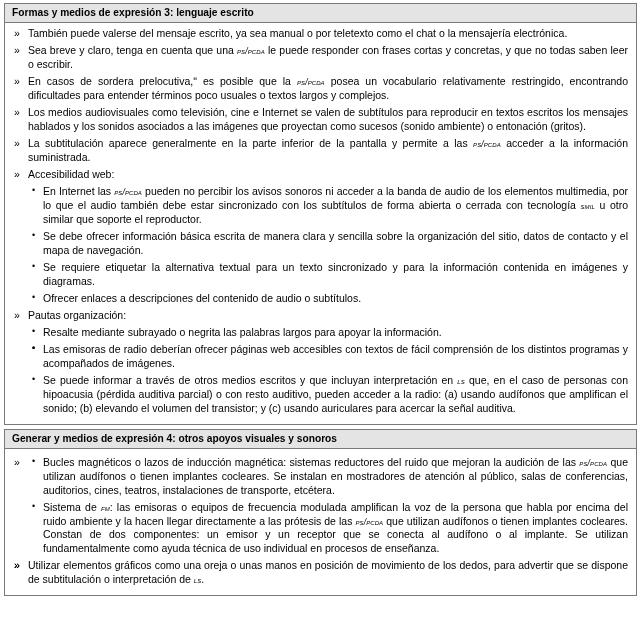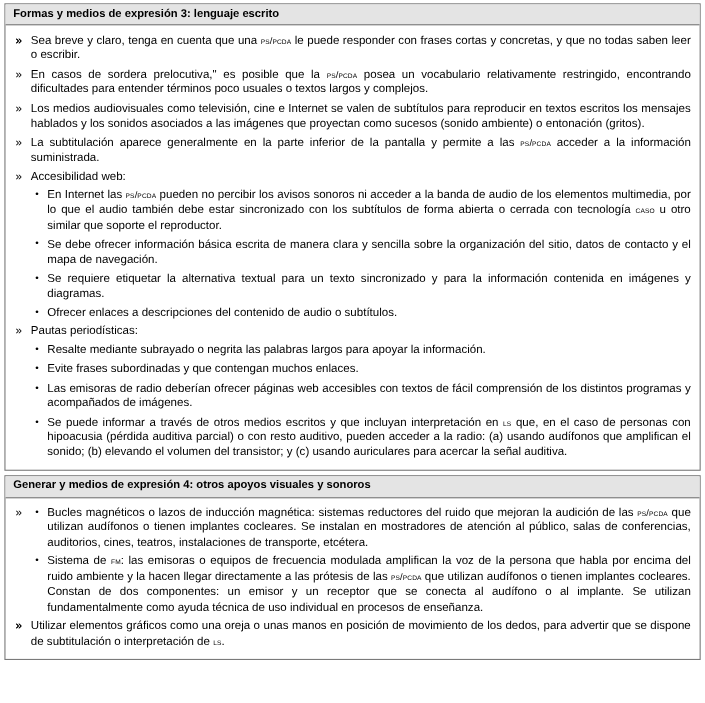--- a/index.html
+++ b/index.html
@@ -72,44 +72,45 @@
     position: absolute;
     left: 4px;
     top: -1px;
     font-size: 9px;
     line-height: 1.45;
   }
   .sc {
     font-variant: small-caps;
     font-size: 8.6px;
     letter-spacing: 0.1px;
+    font-style: italic;
   }
 </style>
 </head>
 <body>
 
 <div class="page">
   <div class="panel">
     <div class="panel-header">Formas y medios de expresión 3: lenguaje escrito</div>
     <div class="panel-body">
       <ul class="lvl1">
-          <li><span class="marker">»</span></li>
+          <li><span class="marker">»</span><span>También puede valerse del mensaje escrito, ya sea manual o por teletexto como el chat o la mensajería electrónica.</span></li>
           <li><span class="marker">»</span><span>Sea breve y claro, tenga en cuenta que una <span class="sc">ps/pcda</span> le puede responder con frases cortas y concretas, y que no todas saben leer o escribir.</span></li>
           <li><span class="marker">»</span><span>En casos de sordera prelocutiva,ʺ es posible que la <span class="sc">ps/pcda</span> posea un vocabulario relativamente restringido, encontrando dificultades para entender términos poco usuales o textos largos y complejos.</span></li>
           <li><span class="marker">»</span><span>Los medios audiovisuales como televisión, cine e Internet se valen de subtítulos para reproducir en textos escritos los mensajes hablados y los sonidos asociados a las imágenes que proyectan como sucesos (sonido ambiente) o entonación (gritos).</span></li>
           <li><span class="marker">»</span><span>La subtitulación aparece generalmente en la parte inferior de la pantalla y permite a las <span class="sc">ps/pcda</span> acceder a la información suministrada.</span></li>
           <li><span class="marker">»</span><span>Accesibilidad web:</span><ul class="lvl2">
-              <li><span class="marker2">•</span><span>En Internet las <span class="sc">ps/pcda</span> pueden no percibir los avisos sonoros ni acceder a la banda de audio de los elementos multimedia, por lo que el audio también debe estar sincronizado con los subtítulos de forma abierta o cerrada con tecnología <span class="sc">caso</span> u otro similar que soporte el reproductor.</span></li>
+              <li><span class="marker2">•</span><span>En Internet las <span class="sc">ps/pcda</span> pueden no percibir los avisos sonoros ni acceder a la banda de audio de los elementos multimedia, por lo que el audio también debe estar sincronizado con los subtítulos de forma abierta o cerrada con tecnología <span class="sc">smil</span> u otro similar que soporte el reproductor.</span></li>
               <li><span class="marker2">•</span><span>Se debe ofrecer información básica escrita de manera clara y sencilla sobre la organización del sitio, datos de contacto y el mapa de navegación.</span></li>
               <li><span class="marker2">•</span><span>Se requiere etiquetar la alternativa textual para un texto sincronizado y para la información contenida en imágenes y diagramas.</span></li>
               <li><span class="marker2">•</span><span>Ofrecer enlaces a descripciones del contenido de audio o subtítulos.</span></li>
             </ul></li>
-          <li><span class="marker">»</span><span>Pautas periodísticas:</span><ul class="lvl2">
+          <li><span class="marker">»</span><span>Pautas organización:</span><ul class="lvl2">
               <li><span class="marker2">•</span><span>Resalte mediante subrayado o negrita las palabras largos para apoyar la información.</span></li>
-              <li><span class="marker2">•</span><span>Evite frases subordinadas y que contengan muchos enlaces.</span></li>
+              <li><span class="marker2">•</span></li>
               <li><span class="marker2">•</span><span>Las emisoras de radio deberían ofrecer páginas web accesibles con textos de fácil comprensión de los distintos programas y acompañados de imágenes.</span></li>
               <li><span class="marker2">•</span><span>Se puede informar a través de otros medios escritos y que incluyan interpretación en <span class="sc">ls</span> que, en el caso de personas con hipoacusia (pérdida auditiva parcial) o con resto auditivo, pueden acceder a la radio: (a) usando audífonos que amplifican el sonido; (b) elevando el volumen del transistor; y (c) usando auriculares para acercar la señal auditiva.</span></li>
             </ul></li>
         </ul>
     </div>
   </div>
   <div class="panel">
     <div class="panel-header">Generar y medios de expresión 4: otros apoyos visuales y sonoros</div>
     <div class="panel-body">
       <ul class="lvl1">

